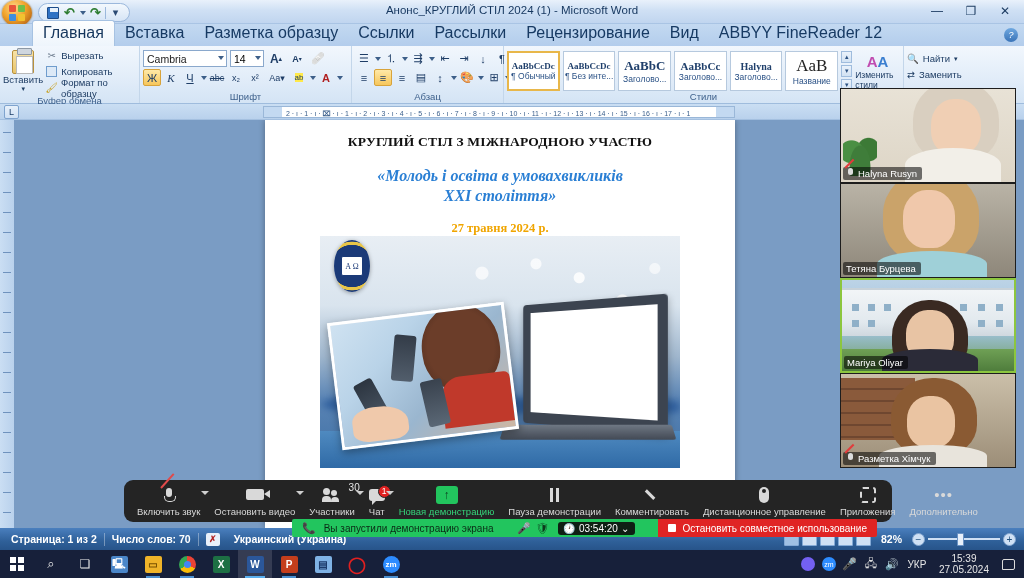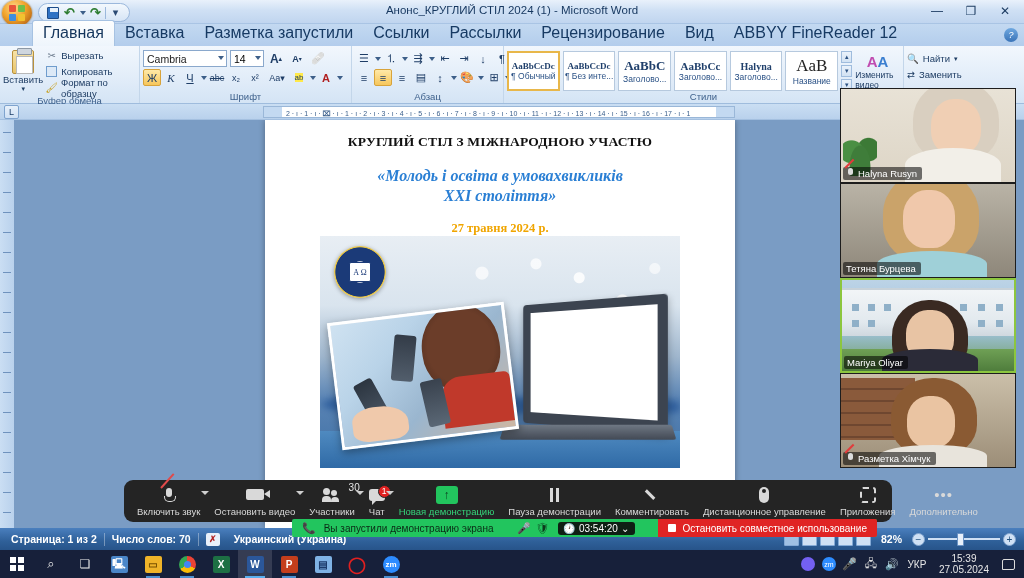--- a/index.html
+++ b/index.html
@@ -166,21 +166,21 @@
   .photo-card .red { position:absolute; right:0px; bottom:6px; width:70px; height:50px;
     background:#c0392b; border-radius:20px 6px 0 0;}
   .photo-card .ph1 { position:absolute; left:22px; bottom:22px; width:20px; height:42px;
     background: linear-gradient(180deg,#2c3540,#4a5664); border-radius:3px; transform: rotate(-22deg);}
   .photo-card .ph2 { position:absolute; left:58px; top:18px; width:22px; height:46px;
     background: linear-gradient(180deg,#333c48,#525e6c); border-radius:3px; transform: rotate(12deg);}
   .photo-card .ph3 { position:absolute; left:84px; bottom:10px; width:22px; height:46px;
     background: linear-gradient(180deg,#39424e,#5a6775); border-radius:3px; transform: rotate(-6deg);}
   .photo-card .hand { position:absolute; left:10px; bottom:2px; width:56px; height:34px;
     background:#f0c9ab; border-radius:40% 50% 30% 30%; }
-  .emblem { position:absolute; left:14px; top:10px; width:52px; height:52px; border-radius:50%;
+  .emblem { position:absolute; left:14px; top:4px; width:36px; height:52px; border-radius:50%;
     background: radial-gradient(circle, #ffffff 0 28%, #1b3a78 30% 66%, #e8c547 68% 76%, #1b3a78 78% 100%);
     box-shadow: 0 1px 4px rgba(0,0,0,.35); display:flex; align-items:center; justify-content:center;}
   .emblem-in { width:22px; height:20px; background:#fff; border:1px solid #1b3a78; border-radius:2px;
     font-size:8px; color:#1b3a78; display:flex; align-items:center; justify-content:center;
     font-family:"Liberation Serif",serif; }
   .doc-cities { position:absolute; left:0; right:0; bottom:2px; text-align:center;
     font-family:"Liberation Serif", serif; font-weight:bold; font-size:12px; color:#111; }
 
   
   .statusbar { position:absolute; left:0; right:0; bottom:0; height:22px;
@@ -338,21 +338,21 @@
       <div class="win-btns">
         <div class="win-btn">—</div>
         <div class="win-btn">❐</div>
         <div class="win-btn close">✕</div>
       </div>
     </div>
 
     <div class="ribbon-tabs">
       <div class="rtab active">Главная</div>
       <div class="rtab">Вставка</div>
-      <div class="rtab">Разметка запустили</div>
+      <div class="rtab">Разметка образцу</div>
       <div class="rtab">Ссылки</div>
       <div class="rtab">Рассылки</div>
       <div class="rtab">Рецензирование</div>
       <div class="rtab">Вид</div>
       <div class="rtab">ABBYY FineReader 12</div>
       <div class="help-ico">?</div>
     </div>
 
     <div class="ribbon">
 
@@ -494,21 +494,21 @@
             <span class="samp" style="font-size:17px;font-weight:normal;color:#222;">АаВ</span>
             <span class="nm">Название</span>
           </div>
           <div class="stylescroll">
             <div class="ss-b">▴</div>
             <div class="ss-b">▾</div>
             <div class="ss-b">▾</div>
           </div>
           <div class="bigbtn" style="width:46px;">
             <span style="font-size:15px;"><b style="color:#c04bb0;">A</b><b style="color:#3b7fd0;">A</b></span>
-            <span style="font-size:8.5px;">Изменить видео</span>
+            <span style="font-size:8.5px;">Изменить стили</span>
           </div>
         </div>
         <div class="rgroup-title">Стили</div>
       </div>
 
       <div class="rgroup" style="width:118px;border-right:none;">
         <div class="rgroup-body" style="flex-direction:column;align-items:flex-start;gap:1px;padding-top:3px;">
           <div class="edit-item">
             <span class="ic">🔍</span>
             <span>Найти</span>

